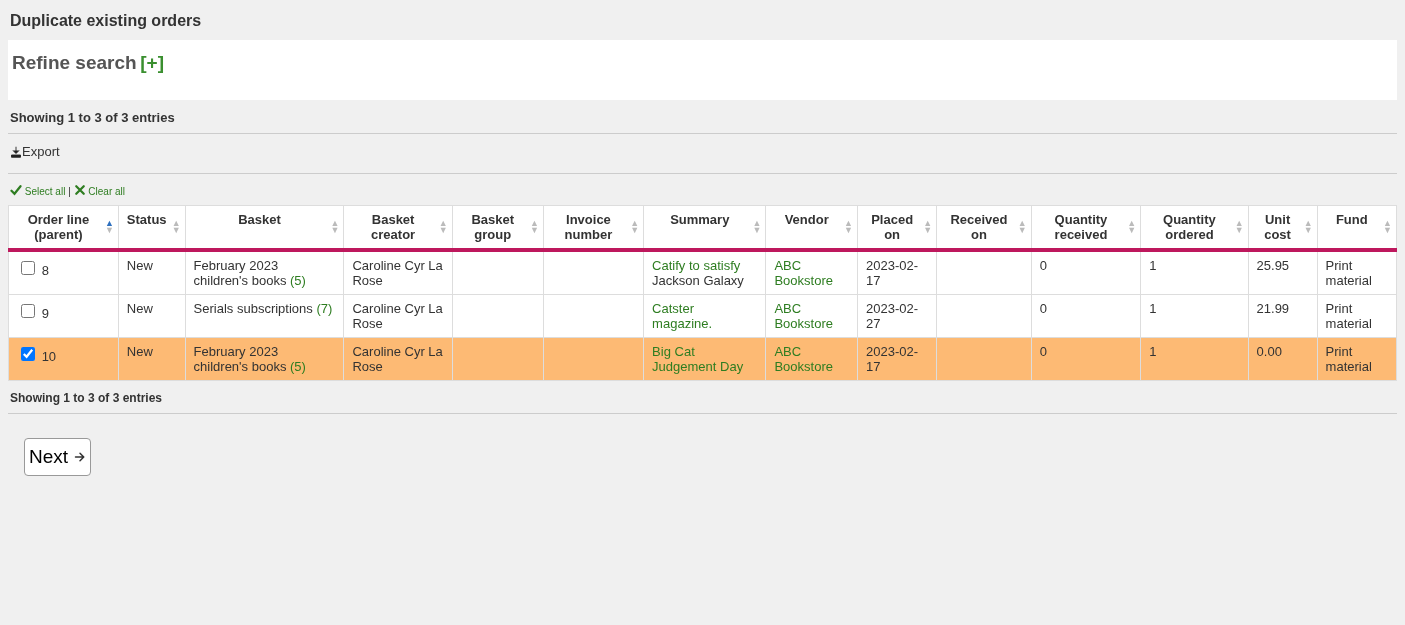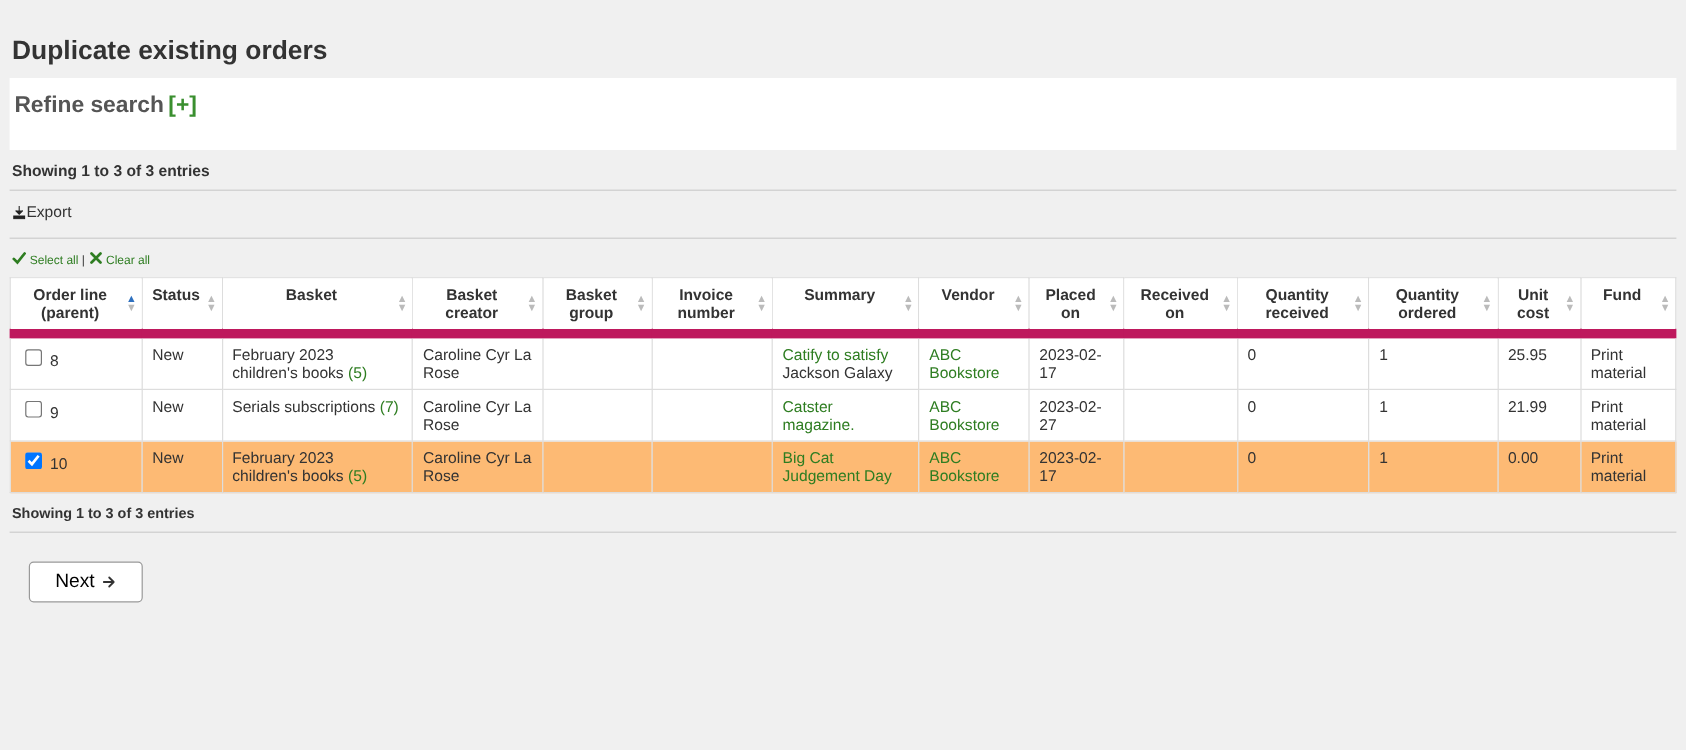--- a/index.html
+++ b/index.html
@@ -5,22 +5,22 @@
   * { box-sizing: border-box; }
   body {
     margin: 0;
     font-family: Arial, Helvetica, sans-serif;
     font-size: 13px;
     background: #f0f0f0;
     color: #333;
     padding: 8px;
   }
   h2.page-title {
-    margin: 21px 0 10px 2px;
-    font-size: 22px;
+    margin: 4px 0 10px 2px;
+    font-size: 16px;
     font-weight: bold;
   }
   .refine-box {
     background: #fff;
     padding: 12px 12px 26px 4px;
     margin-bottom: 10px;
   }
   .refine-box .refine-text {
     font-size: 19px;
     color: #555;
@@ -95,21 +95,21 @@
     text-align: left;
   }
   table.orders th {
     background: #fff;
     color: #333;
     font-weight: bold;
     text-align: center;
     position: relative;
     padding-right: 18px;
   }
-  table.orders thead tr { border-bottom: 8px solid #be185d; }
+  table.orders thead tr { border-bottom: 4px solid #be185d; }
 
   .sort-arrows {
     position: absolute;
     right: 4px;
     top: 50%;
     transform: translateY(-50%);
     font-size: 9px;
     line-height: 7px;
     color: #bbb;
   }
@@ -117,22 +117,22 @@
   .sort-arrows .active { color: #2e70bf; }
 
   tr.selected td { background: #fdba74; }
 
   a.greenlink { color: #2e7d21; text-decoration: none; }
 
   .next-btn {
     border: 1px solid #999;
     border-radius: 4px;
     background: #fff;
-    padding: 7px 21px;
-    font-size: 16px;
+    padding: 7px 4px;
+    font-size: 19px;
     display: inline-flex;
     align-items: center;
     gap: 6px;
     cursor: pointer;
     margin: 16px 0 10px 16px;
   }
 
   .icon-svg { width: 12px; height: 12px; }
   table.orders input[type=checkbox]{ width:14px; height:14px; }
 </style>

